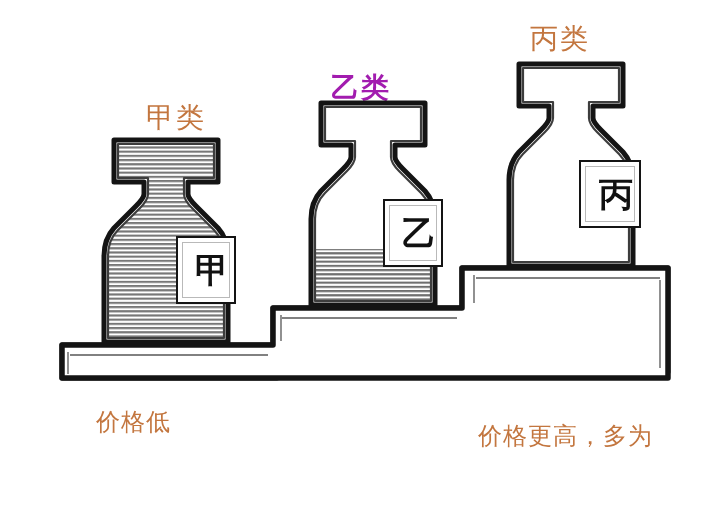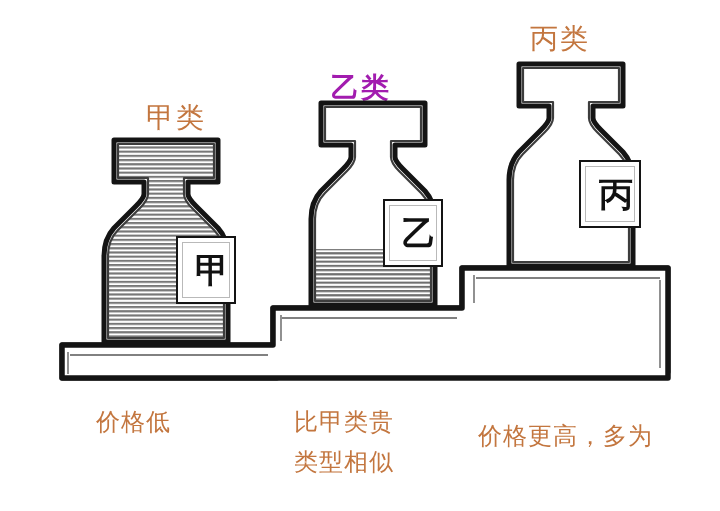--- a/index.html
+++ b/index.html
@@ -195,22 +195,18 @@
     <div class="vial-label" style="left:86px;top:98px;width:62px;height:68px;">
       <span class="inner-rule"></span>
       <span class="glyph">丙</span>
     </div>
   </div>
 
   <div class="caption" style="left:96px;top:402px;width:160px;">
     <div>价格低</div>
   </div>
 
-  <div class="caption" style="left:294px;top:402px;width:160px;">
-    <div>比甲类贵</div>
-    <div>类型相似</div>
-  </div>
 
   <div class="caption" style="left:478px;top:416px;width:200px;">
     <div>价格更高，多为</div>
   </div>
 
 </div>
 
 </body></html>

